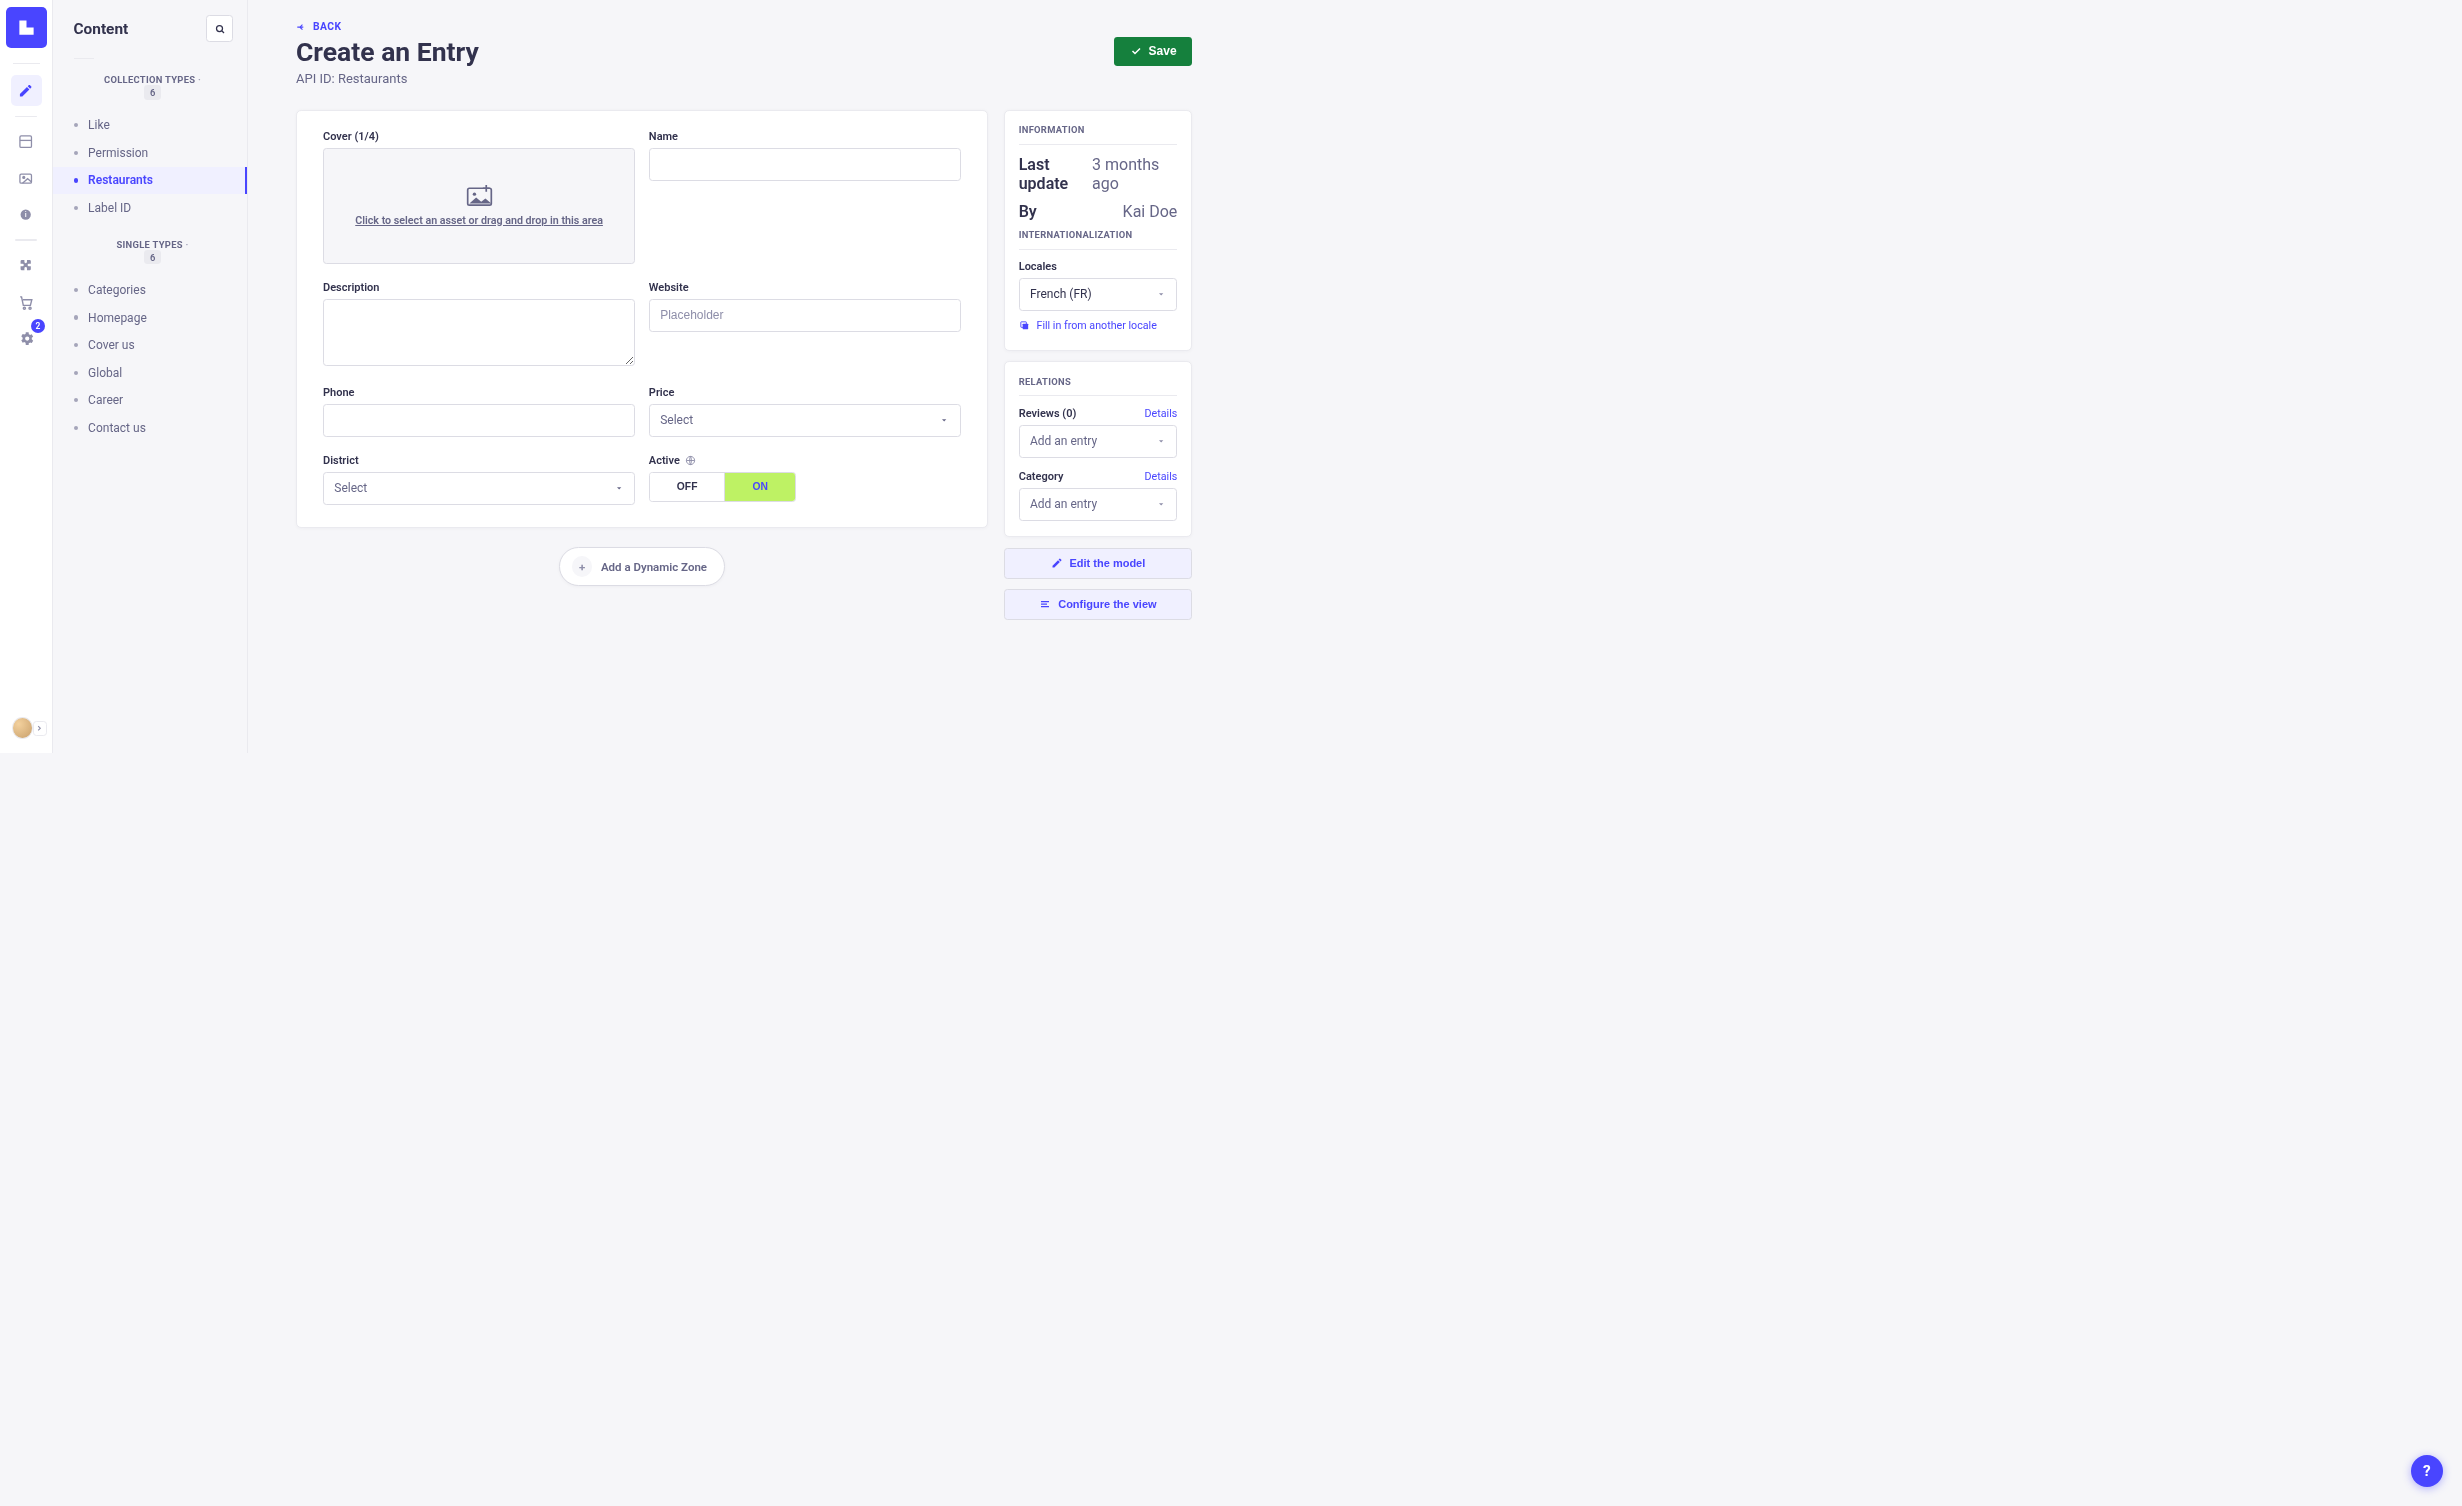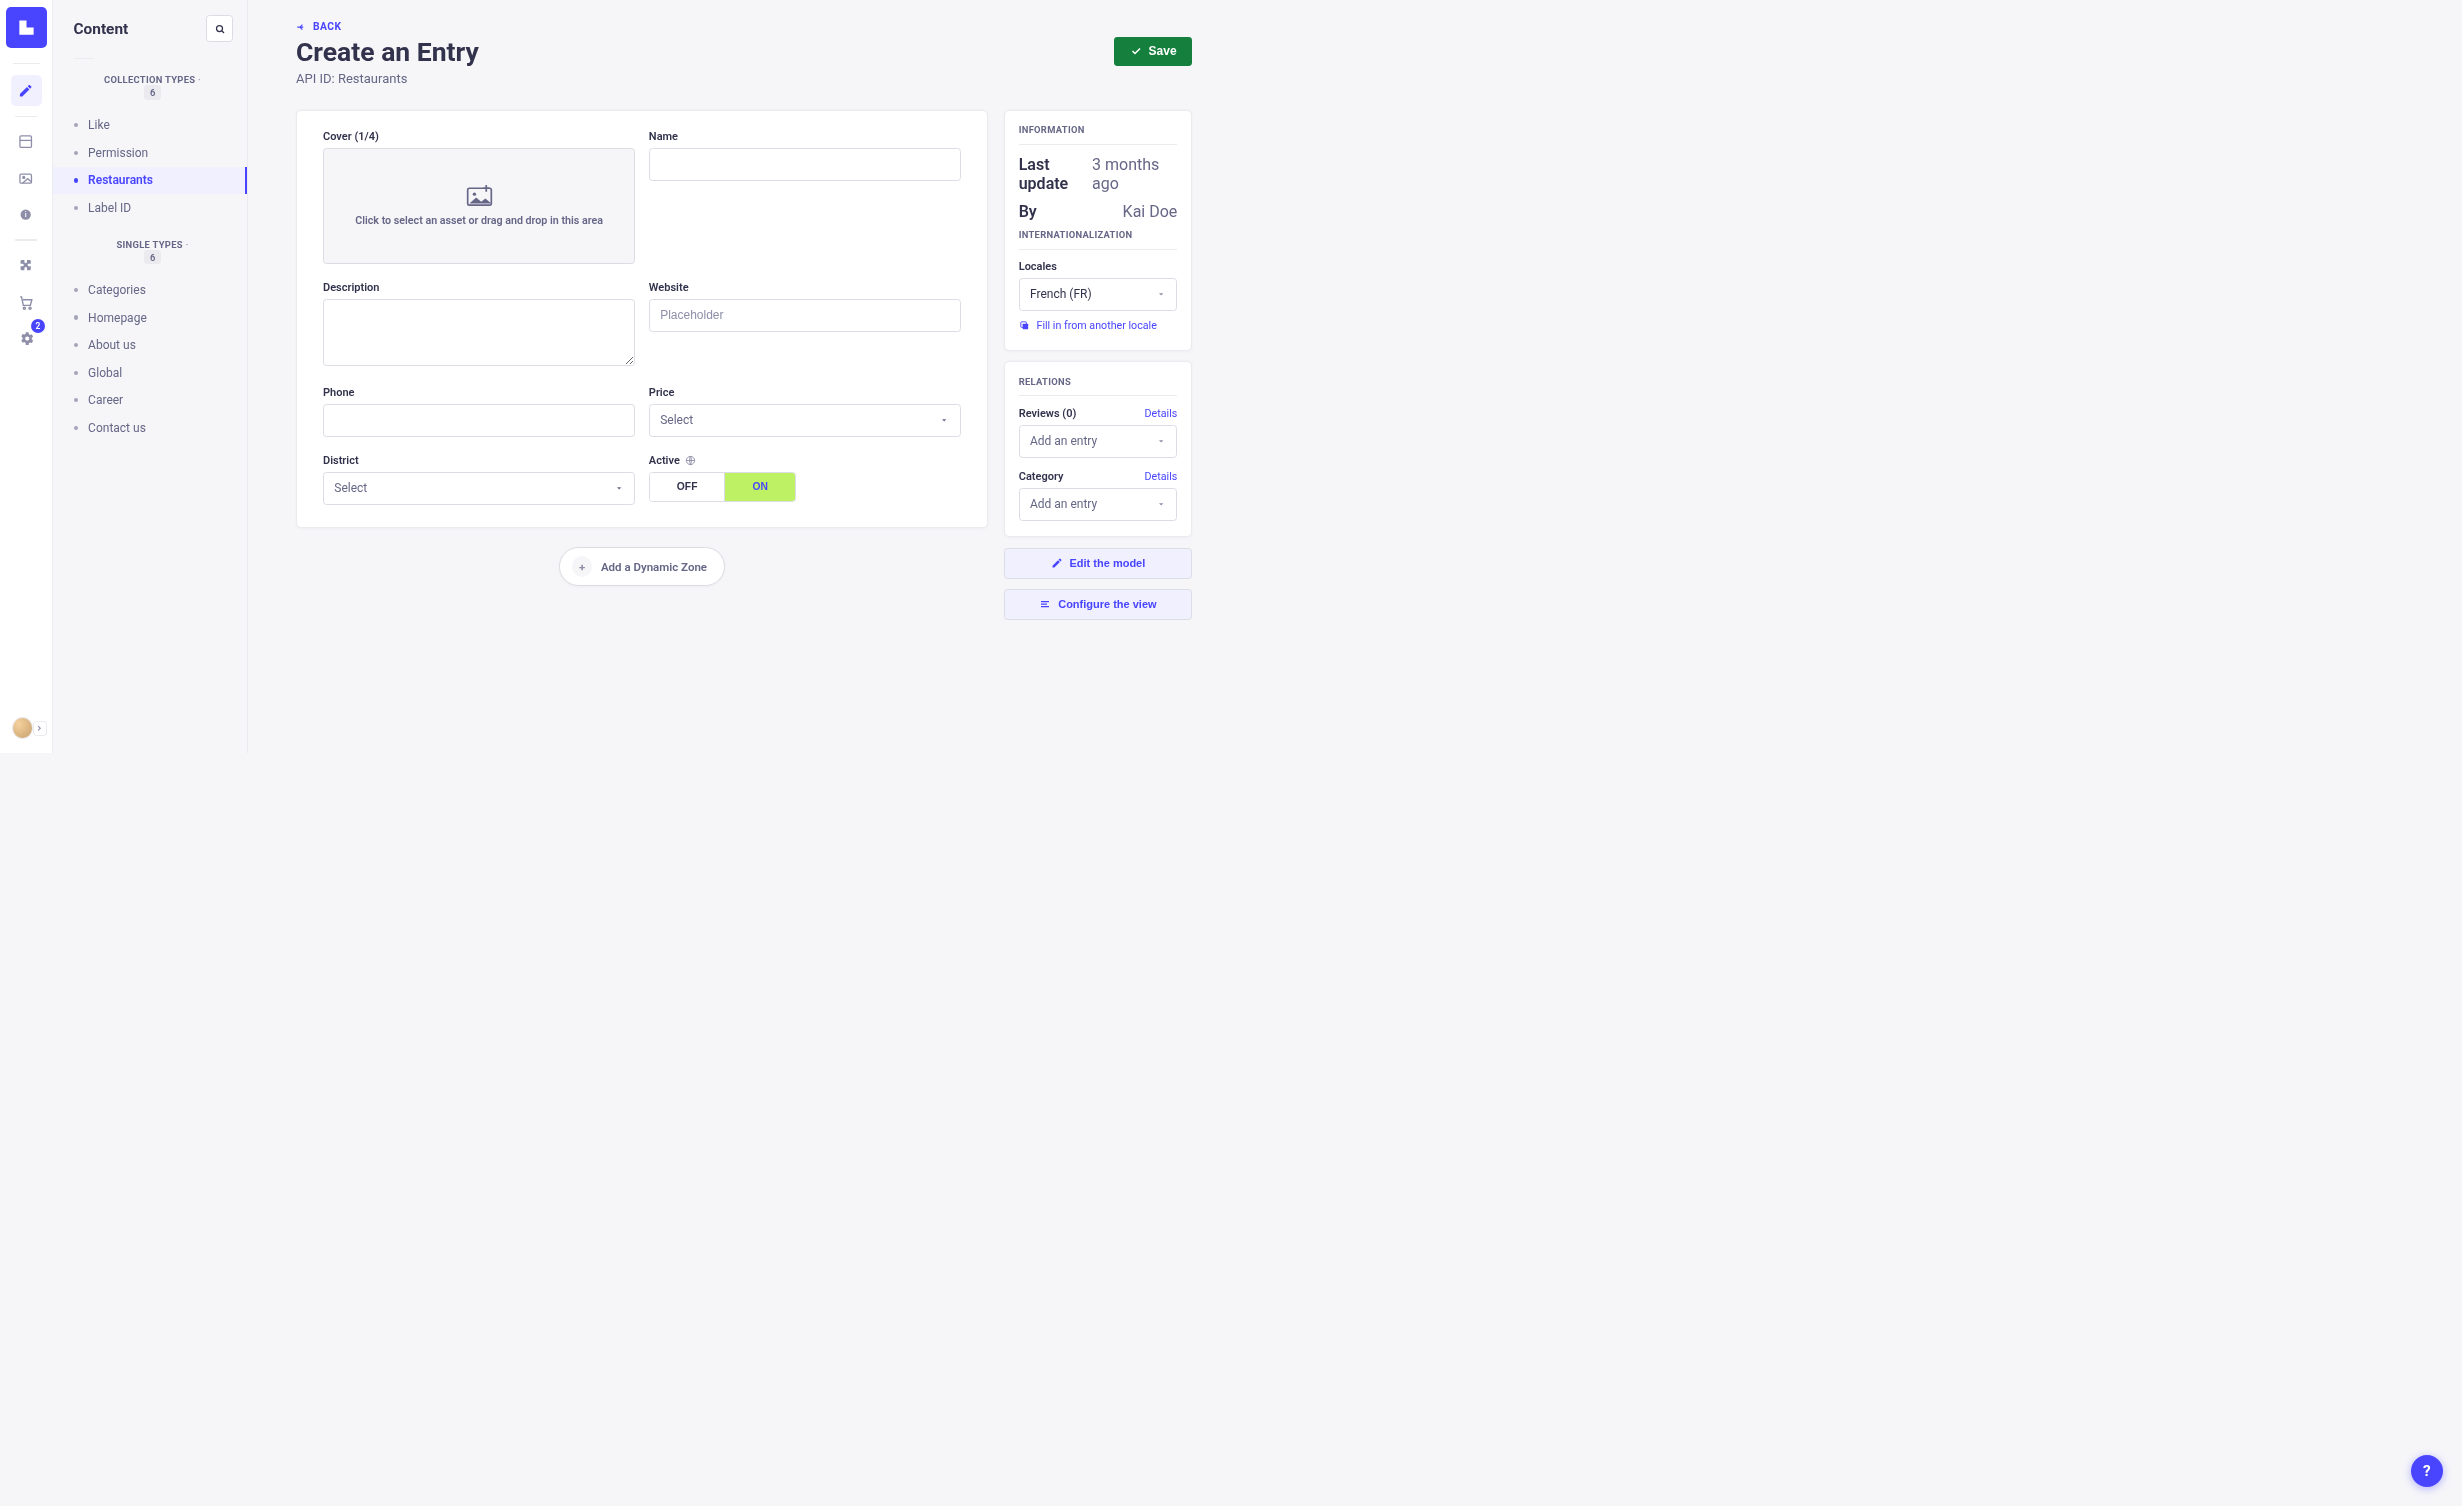--- a/index.html
+++ b/index.html
@@ -45,21 +45,21 @@
 .save-btn { background: #15803d; color: #fff; border: none; border-radius: 3.4px; padding: 7.7px 15.4px; font-size: 12px; font-weight: 600; display: inline-flex; align-items: center; gap: 7px; cursor: pointer; }
 
 .columns { display: flex; gap: 16px; align-items: flex-start; }
 .form-card { background: #fff; border: 0.9px solid #eaeaef; border-radius: 5.1px; box-shadow: 0 0.9px 3.4px rgba(33,33,52,0.03); padding: 19px 26px 22px; flex: 1; }
 .form-grid { display: grid; grid-template-columns: 1fr 1fr; gap: 17px 13.7px; }
 .field-label { font-size: 11px; font-weight: 600; color: #32324d; margin-bottom: 5.1px; display: flex; align-items: center; gap: 5.1px; }
 .input { width: 100%; border: 0.9px solid #dcdce4; border-radius: 3.4px; padding: 8.5px 10.3px; font-size: 12px; color: #32324d; background: #fff; }
 .input::placeholder { color: #8e8ea9; }
 textarea.input { resize: vertical; height: 67px; }
 .select { display: flex; align-items: center; justify-content: space-between; cursor: pointer; color: #666687; }
-.dropzone { border: 0.9px solid #dcdce4; background: #f6f6f9; border-radius: 3.4px; height: 116px; display: flex; flex-direction: column; align-items: center; justify-content: center; gap: 6.8px; color: #666687; cursor: pointer; text-align: center; padding: 0 26px; }
+.dropzone { border: 0.9px solid #dcdce4; background: #f6f6f9; border-radius: 3.4px; height: 116px; display: flex; flex-direction: column; align-items: center; justify-content: center; gap: 6.8px; color: #666687; cursor: pointer; text-align: center; padding: 0 26px; text-decoration: underline; }
 .dropzone-text { font-size: 10.7px; font-weight: 600; line-height: 1.35; }
 .segment { display: inline-flex; border: 0.9px solid #dcdce4; border-radius: 3.4px; overflow: hidden; }
 .segment button { border: none; background: #fff; color: #32324d; font-size: 10.3px; font-weight: 700; padding: 8.5px 27px; cursor: pointer; }
 .segment button.on { background: #bef264; color: #4945ff; }
 .segment button:first-child { border-right: 0.9px solid #dcdce4; }
 
 
 .side { width: 188px; display: flex; flex-direction: column; gap: 10.3px; }
 .card { background: #fff; border: 0.9px solid #eaeaef; border-radius: 5.1px; box-shadow: 0 0.9px 3.4px rgba(33,33,52,0.03); padding: 13.7px 13.7px 15.4px; }
 .card-header { font-size: 9.4px; font-weight: 700; letter-spacing: 0.3px; color: #666687; text-transform: uppercase; padding-bottom: 8.5px; border-bottom: 0.9px solid #eaeaef; margin-bottom: 10.3px; }
@@ -192,21 +192,21 @@
         <li class="sb-item">
           <span class="dot"></span>
           <span>Categories</span>
         </li>
         <li class="sb-item">
           <span class="dot"></span>
           <span>Homepage</span>
         </li>
         <li class="sb-item">
           <span class="dot"></span>
-          <span>About us</span>
+          <span>Cover us</span>
         </li>
         <li class="sb-item">
           <span class="dot"></span>
           <span>Global</span>
         </li>
         <li class="sb-item">
           <span class="dot"></span>
           <span>Career</span>
         </li>
         <li class="sb-item">

